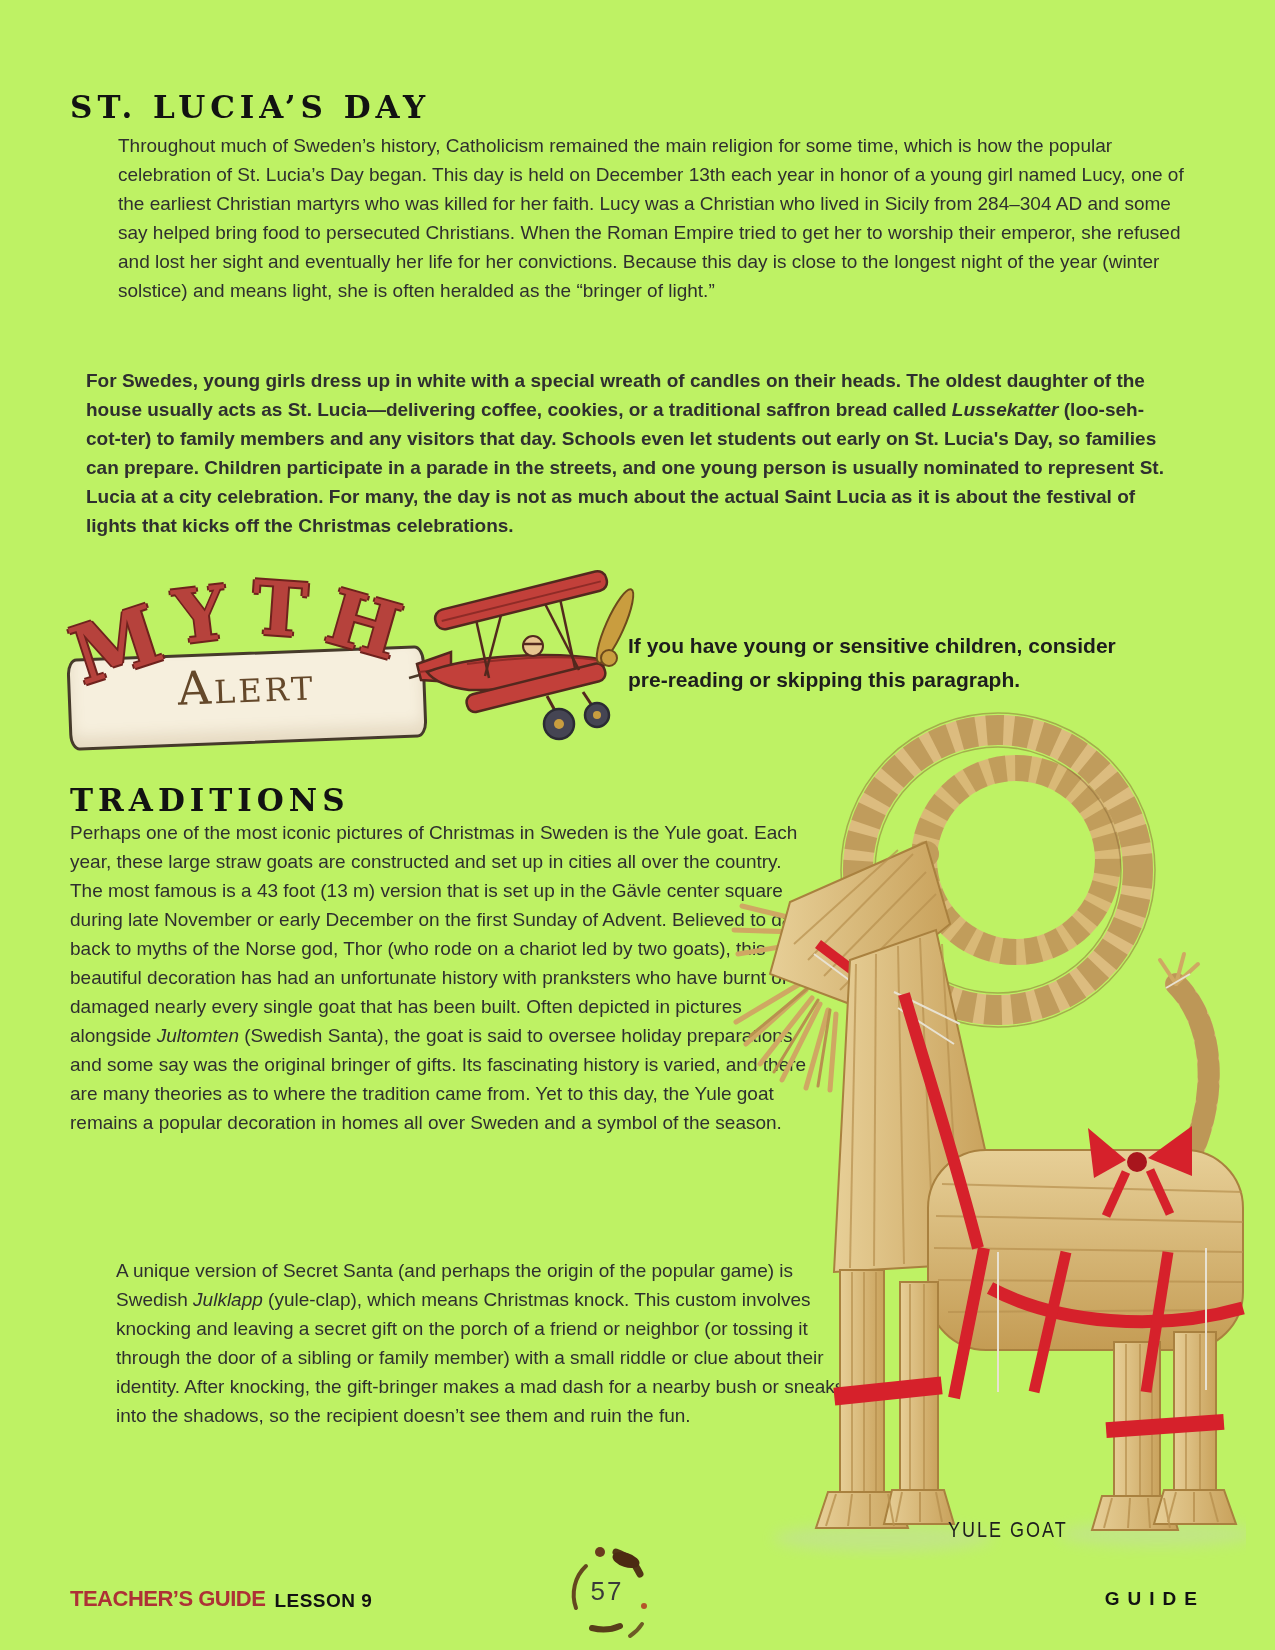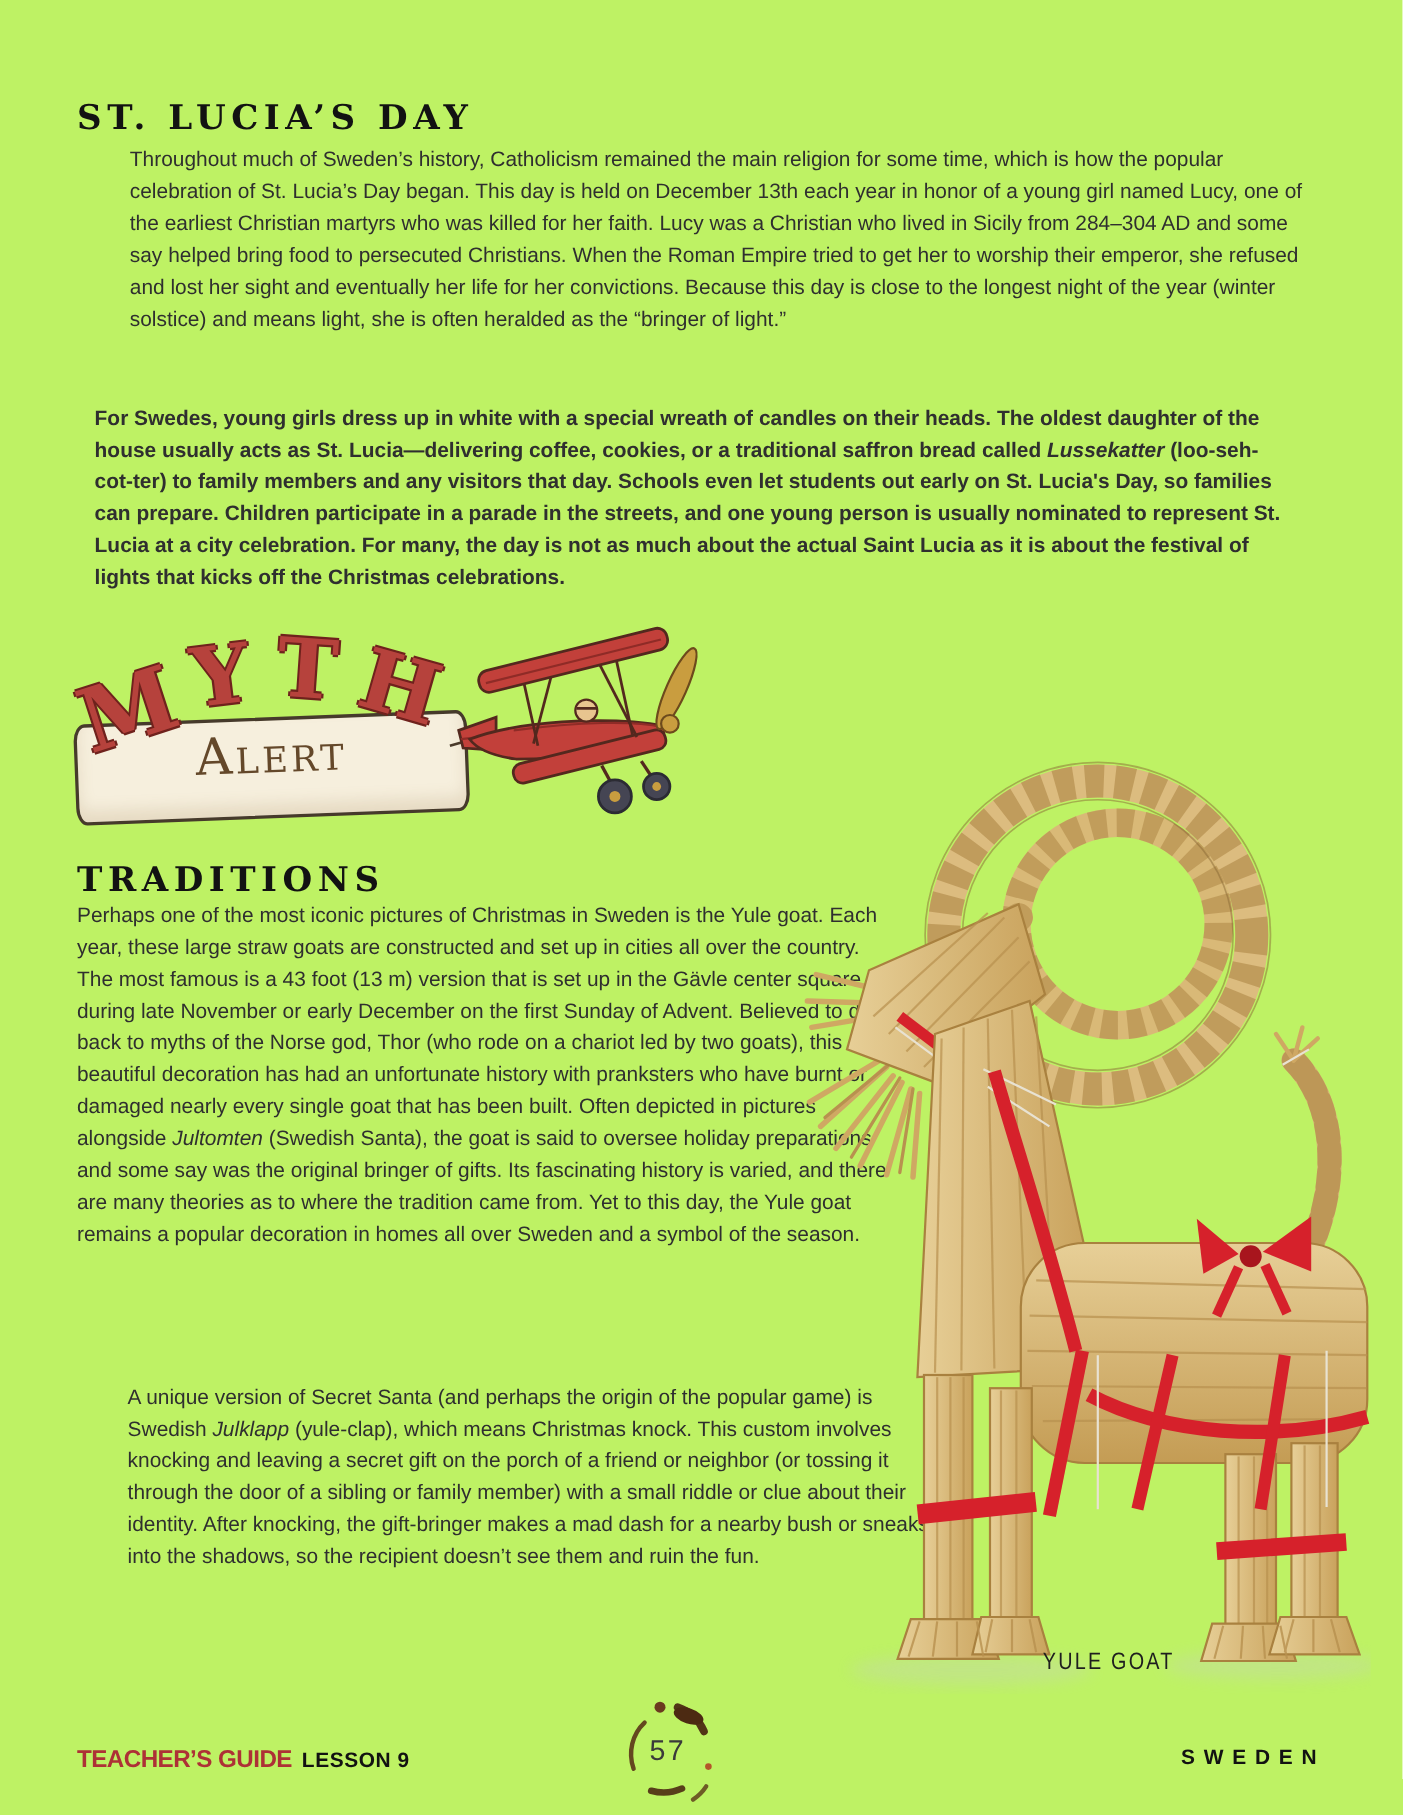--- a/index.html
+++ b/index.html
@@ -46,21 +46,21 @@
   .myth-letters .ltr0{left:2px;top:34px;font-size:80px;transform:rotate(-18deg);}
   .myth-letters .ltr1{left:104px;top:8px;font-size:74px;transform:rotate(-7deg);}
   .myth-letters .ltr2{left:182px;top:2px;font-size:74px;transform:rotate(4deg);}
   .myth-letters .ltr3{left:258px;top:16px;font-size:76px;transform:rotate(16deg);}
   .plane-svg{position:absolute;left:345px;top:4px;width:240px;height:200px;}
   .myth-note{
     position:absolute;left:566px;top:52px;width:512px;
     font-size:21px;font-weight:700;line-height:34px;color:#1d1d1d;
   }
   
-  .goat-wrap{position:absolute;left:698px;top:672px;width:548px;height:880px;}
+  .goat-wrap{position:absolute;left:698px;top:692px;width:548px;height:880px;}
   .goat-svg{position:absolute;left:0;top:0;width:548px;height:868px;}
   .goat-caption{
     position:absolute;left:250px;top:828px;width:200px;
     font-size:18px;letter-spacing:2px;color:#1e1e1e;transform:scaleY(1.2);
     font-weight:400;white-space:nowrap;
   }
   
   .footer-left{position:absolute;left:70px;top:1586px;display:flex;align-items:flex-end;gap:9px;white-space:nowrap;}
   .footer-left .red{
     font-size:22px;font-weight:700;color:#ad3136;letter-spacing:-0.5px;
@@ -133,20 +133,21 @@
 
         <line x1="140" y1="136" x2="152" y2="158" stroke="#53281e" stroke-width="3"></line>
         <line x1="176" y1="132" x2="188" y2="150" stroke="#53281e" stroke-width="3"></line>
         <circle cx="152" cy="164" r="15" fill="#454553" stroke="#2b2b33" stroke-width="2.5"></circle>
         <circle cx="152" cy="164" r="5" fill="#c99d3f"></circle>
         <circle cx="190" cy="155" r="12" fill="#454553" stroke="#2b2b33" stroke-width="2.5"></circle>
         <circle cx="190" cy="155" r="4" fill="#c99d3f"></circle>
       </svg>
     </div>
 
+    <p class="myth-note">If you have young or sensitive children, consider pre-reading or skipping this paragraph.</p>
   </div>
 
   <h2 class="display-head" id="traditions-title">TRADITIONS</h2>
 
   <p class="body-par" id="trad-p1"><span>Perhaps one of the most iconic pictures of Christmas in Sweden is the Yule goat. Each year, these large straw goats are constructed and set up in cities all over the country. The most famous is a 43 foot (13 m) version that is set up in the Gävle center square during late November or early December on the first Sunday of Advent. Believed to date back to myths of the Norse god, Thor (who rode on a chariot led by two goats), this beautiful decoration has had an unfortunate history with pranksters who have burnt or damaged nearly every single goat that has been built. Often depicted in pictures alongside </span><span class="it">Jultomten</span><span> (Swedish Santa), the goat is said to oversee holiday preparations and some say was the original bringer of gifts. Its fascinating history is varied, and there are many theories as to where the tradition came from. Yet to this day, the Yule goat remains a popular decoration in homes all over Sweden and a symbol of the season.</span></p>
 
   <p class="body-par" id="trad-p2"><span>A unique version of Secret Santa (and perhaps the origin of the popular game) is Swedish </span><span class="it">Julklapp</span><span> (yule-clap), which means Christmas knock. This custom involves knocking and leaving a secret gift on the porch of a friend or neighbor (or tossing it through the door of a sibling or family member) with a small riddle or clue about their identity. After knocking, the gift-bringer makes a mad dash for a nearby bush or sneaks into the shadows, so the recipient doesn’t see them and ruin the fun.</span></p>
 
   <div class="goat-wrap">
     <svg class="goat-svg" viewBox="0 0 548 868">
@@ -315,15 +316,15 @@
       <path d="M32,84 A38,34 0 0 0 60,82" fill="none" stroke="#4c2a12" stroke-width="6" stroke-linecap="round" opacity="0.9"></path>
       <path d="M56,8 A40,40 0 0 1 80,30" fill="none" stroke="#4c2a12" stroke-width="7" stroke-linecap="round" opacity="0.95"></path>
       <ellipse cx="66" cy="16" rx="14" ry="7" fill="#4c2a12" transform="rotate(18 66 16)"></ellipse>
       <circle cx="40" cy="8" r="5" fill="#6b3a1f"></circle>
       <circle cx="84" cy="62" r="3" fill="#b4552a"></circle>
       <path d="M70,92 A40,40 0 0 0 82,80" fill="none" stroke="#5a3417" stroke-width="4" stroke-linecap="round" opacity="0.8"></path>
     </svg>
     <div class="page-num">57</div>
   </div>
 
-  <div class="footer-right">SWEDEN</div>
+  <div class="footer-right">GUIDE</div>
 
 </div>
 
 </body></html>

